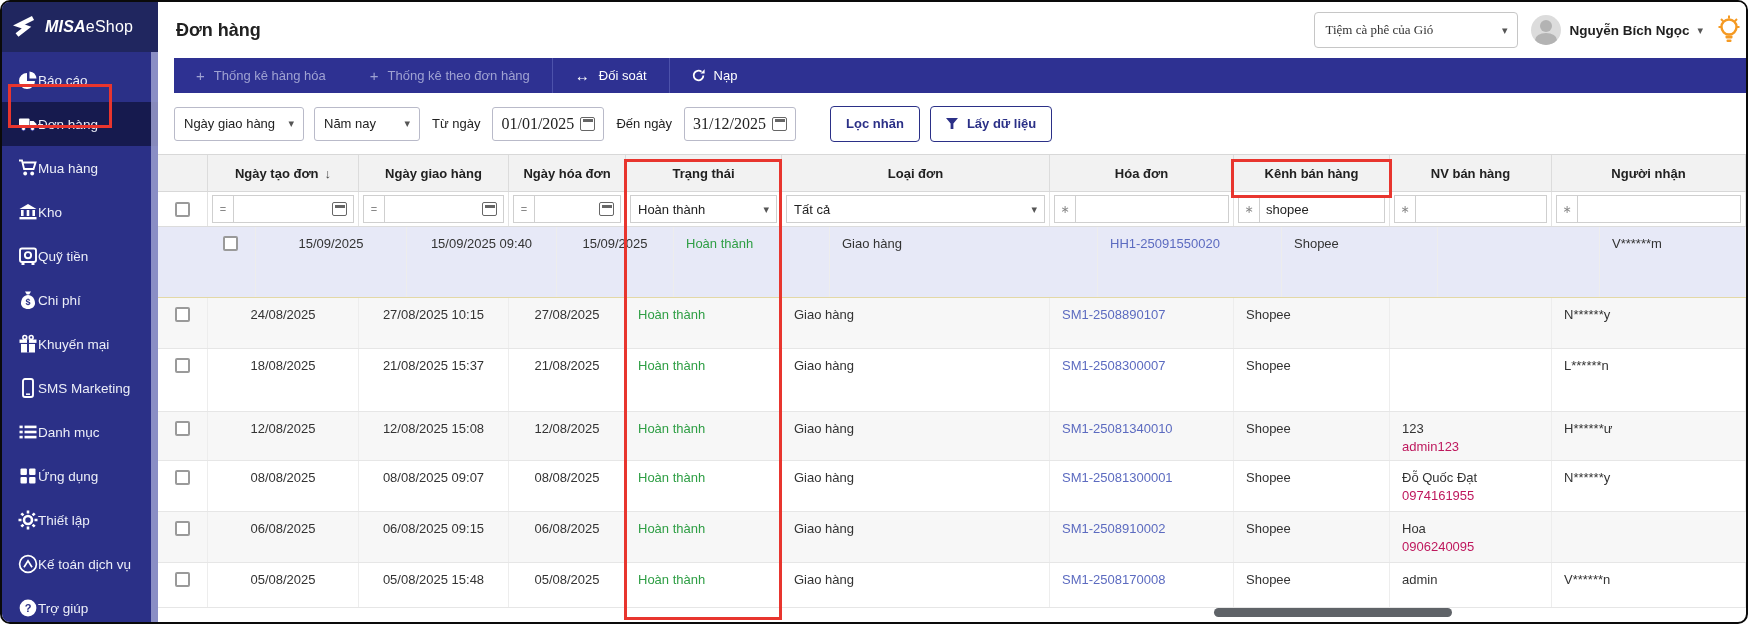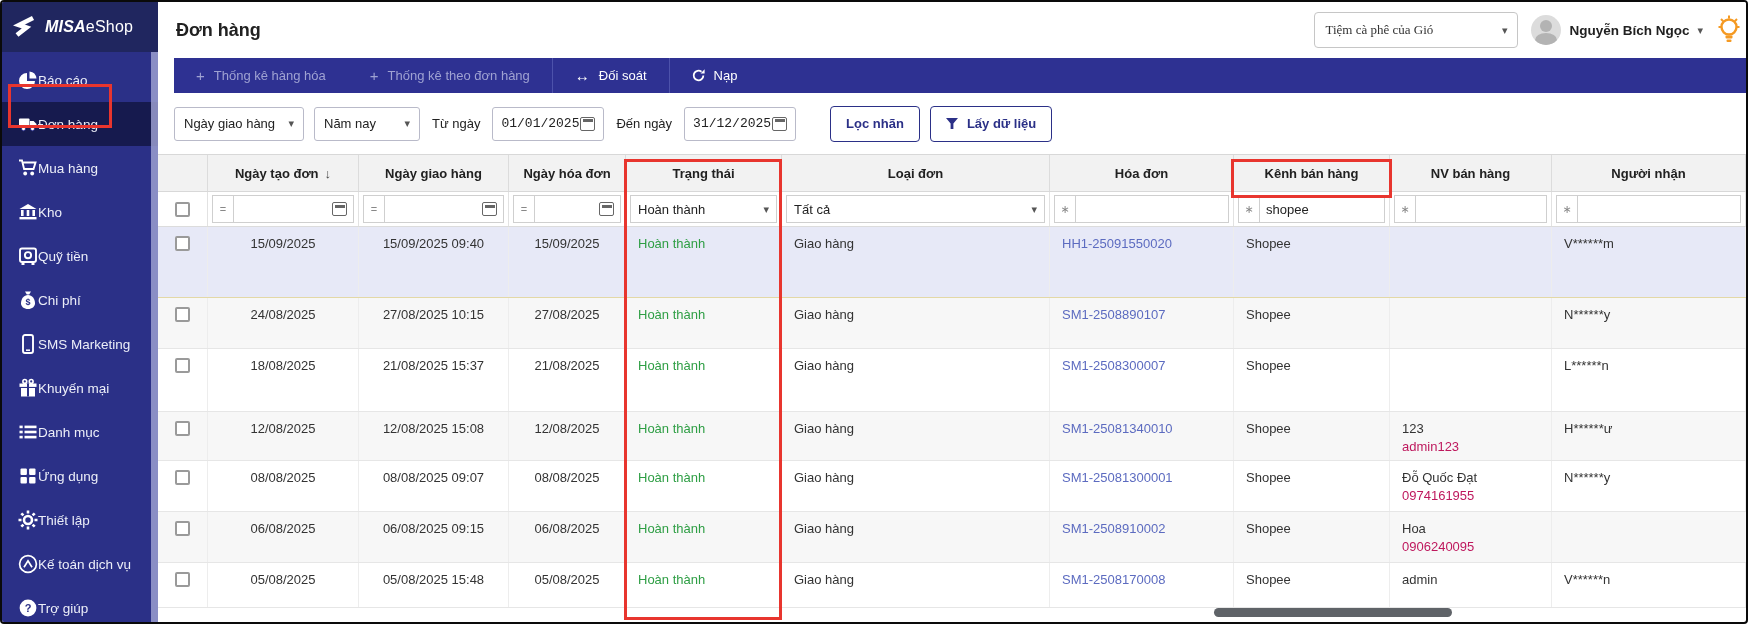--- a/index.html
+++ b/index.html
@@ -1,17 +1,17 @@
 <!DOCTYPE html>
 <html><head>
 <meta charset="utf-8">
 <style>
   html,body{margin:0;padding:0;background:#fff;}
   .screen{position:relative;width:1748px;height:624px;box-sizing:border-box;
-    border:2px solid #0a0a0a;border-radius:4px;overflow:hidden;background:#fff;
+    border:2px solid #0a0a0a;border-radius:10px;overflow:hidden;background:#fff;
     font-family:"Liberation Sans",sans-serif;color:#212121;}
   
   .sidebar{position:absolute;left:0;top:0;width:156px;height:100%;background:#2b3087;z-index:2;}
   .logo-area{height:50px;background:#20265f;display:flex;align-items:center;padding-left:10px;gap:7px;}
   .logo-mark{width:26px;height:26px;flex:0 0 auto;}
   .brand{font-size:16px;color:#fff;letter-spacing:.2px;white-space:nowrap;}
   .brand b{font-weight:bold;font-style:italic;}
   .brand span{font-weight:300;}
   .side-scroll{position:absolute;right:0;top:50px;bottom:0;width:7px;background:#9b9fd0;opacity:.85;}
   .menu{padding-top:6px;}
@@ -42,21 +42,21 @@
   .ab-glyph{font-size:15px;line-height:1;display:flex;align-items:center;}
   
   .filter-bar{height:61px;display:flex;align-items:center;gap:10px;padding-left:16px;background:#fff;}
   .fake-select{height:34px;border:1px solid #b9bac9;border-radius:3px;background:#fff;display:flex;
     align-items:center;justify-content:space-between;padding:0 9px;font-size:13px;color:#222;cursor:pointer;box-sizing:border-box;}
   .fs-period{width:130px;}
   .fs-preset{width:106px;}
   .f-label{font-size:13px;color:#222;margin:0 2px;}
   .date-box{width:112px;height:34px;border:1px solid #b9bac9;border-radius:3px;display:flex;align-items:center;
     justify-content:space-between;padding:0 8px;box-sizing:border-box;}
-  .date-box input{border:none;outline:none;width:78px;font-size:13px;color:#222;font-family:Liberation Mono, monospace;padding:0;text-align:center;}
+  .date-box input{border:none;outline:none;width:78px;font-size:16px;color:#222;font-family:Liberation Serif, serif;padding:0;}
   .cal{width:13px;height:12px;border:1.6px solid #666;border-radius:2px;position:relative;flex:0 0 auto;}
   .cal::before{content:"";position:absolute;left:1.5px;right:1.5px;top:1.5px;height:3px;background:#666;}
   .btn-outline{height:36px;border:1px solid #2b3087;border-radius:4px;background:#fff;color:#2b3087;
     font-size:13px;font-weight:bold;display:flex;align-items:center;gap:9px;padding:0 15px;cursor:pointer;box-sizing:border-box;}
   .btn-tags{margin-left:24px;}
   
   .grid-cols{display:grid;grid-template-columns:50px 151px 150px 117px 156px 268px 184px 156px 162px minmax(0,1fr);}
   .thead{height:36px;background:#f2f2f2;border-top:1px solid #d8d8d8;border-bottom:1px solid #d8d8d8;}
   .th{display:flex;align-items:center;justify-content:center;font-size:13px;font-weight:bold;color:#212121;
     border-right:1px solid #dcdcdc;box-sizing:border-box;gap:6px;}
@@ -164,37 +164,37 @@
               <path d="M7 1.5h6l-1.8 3H8.8z" fill="#fff"></path>
               <path d="M10 5c-4.2 0-7 4.2-7 8.2C3 16.5 6 19 10 19s7-2.5 7-5.8C17 9.2 14.2 5 10 5z" fill="#fff"></path>
               <text x="10" y="15" text-anchor="middle" font-size="9" font-weight="bold" fill="#2b3087">$</text>
             </svg>
         </span>
         <span class="mi-label">Chi phí</span>
       </div>
       <div class="menu-item">
         <span class="mi-icon">
           <svg viewBox="0 0 20 20" width="20" height="20">
-              <rect x="5" y="1" width="10" height="18" rx="2" fill="none" stroke="#fff" stroke-width="1.9"></rect>
-              <line x1="8" y1="16.2" x2="12" y2="16.2" stroke="#fff" stroke-width="1.5"></line>
-            </svg>
-        </span>
-        <span class="mi-label">SMS Marketing</span>
-      </div>
-      <div class="menu-item">
-        <span class="mi-icon">
-          <svg viewBox="0 0 20 20" width="20" height="20">
               <circle cx="6.8" cy="3.4" r="1.9" fill="none" stroke="#fff" stroke-width="1.6"></circle>
               <circle cx="13.2" cy="3.4" r="1.9" fill="none" stroke="#fff" stroke-width="1.6"></circle>
               <rect x="1.5" y="5.5" width="17" height="3.4" fill="#fff"></rect>
               <rect x="3" y="10" width="14" height="8.5" fill="#fff"></rect>
               <rect x="9" y="5.5" width="2" height="13" fill="#2b3087"></rect>
             </svg>
         </span>
         <span class="mi-label">Khuyến mại</span>
+      </div>
+      <div class="menu-item">
+        <span class="mi-icon">
+          <svg viewBox="0 0 20 20" width="20" height="20">
+              <rect x="5" y="1" width="10" height="18" rx="2" fill="none" stroke="#fff" stroke-width="1.9"></rect>
+              <line x1="8" y1="16.2" x2="12" y2="16.2" stroke="#fff" stroke-width="1.5"></line>
+            </svg>
+        </span>
+        <span class="mi-label">SMS Marketing</span>
       </div>
       <div class="menu-item">
         <span class="mi-icon">
           <svg viewBox="0 0 20 20" width="20" height="20">
               <rect x="1.5" y="3.6" width="3.2" height="2.6" fill="#fff"></rect>
               <rect x="6.5" y="3.6" width="12" height="2.6" fill="#fff"></rect>
               <rect x="1.5" y="8.7" width="3.2" height="2.6" fill="#fff"></rect>
               <rect x="6.5" y="8.7" width="12" height="2.6" fill="#fff"></rect>
               <rect x="1.5" y="13.8" width="3.2" height="2.6" fill="#fff"></rect>
               <rect x="6.5" y="13.8" width="12" height="2.6" fill="#fff"></rect>
@@ -408,21 +408,21 @@
         </div>
         <div class="tf">
           <span class="op-box">∗</span>
           <span class="tf-input">
               <input value="" style="">
             </span>
         </div>
       </div>
 
       <div class="tbody">
-    <div class="trow grid-cols selected" style="height: 70px;">
+    <div class="trow grid-cols selected" style="height: 70px; padding-left: 48px;">
       <div class="td center">
               <span class="cbx"></span>
             </div>
       <div class="td center">15/09/2025</div>
       <div class="td center">15/09/2025 09:40</div>
       <div class="td center">15/09/2025</div>
       <div class="td left status-ok">Hoàn thành</div>
       <div class="td left">Giao hàng</div>
       <div class="td left">
               <span class="inv-link">HH1-25091550020</span>

